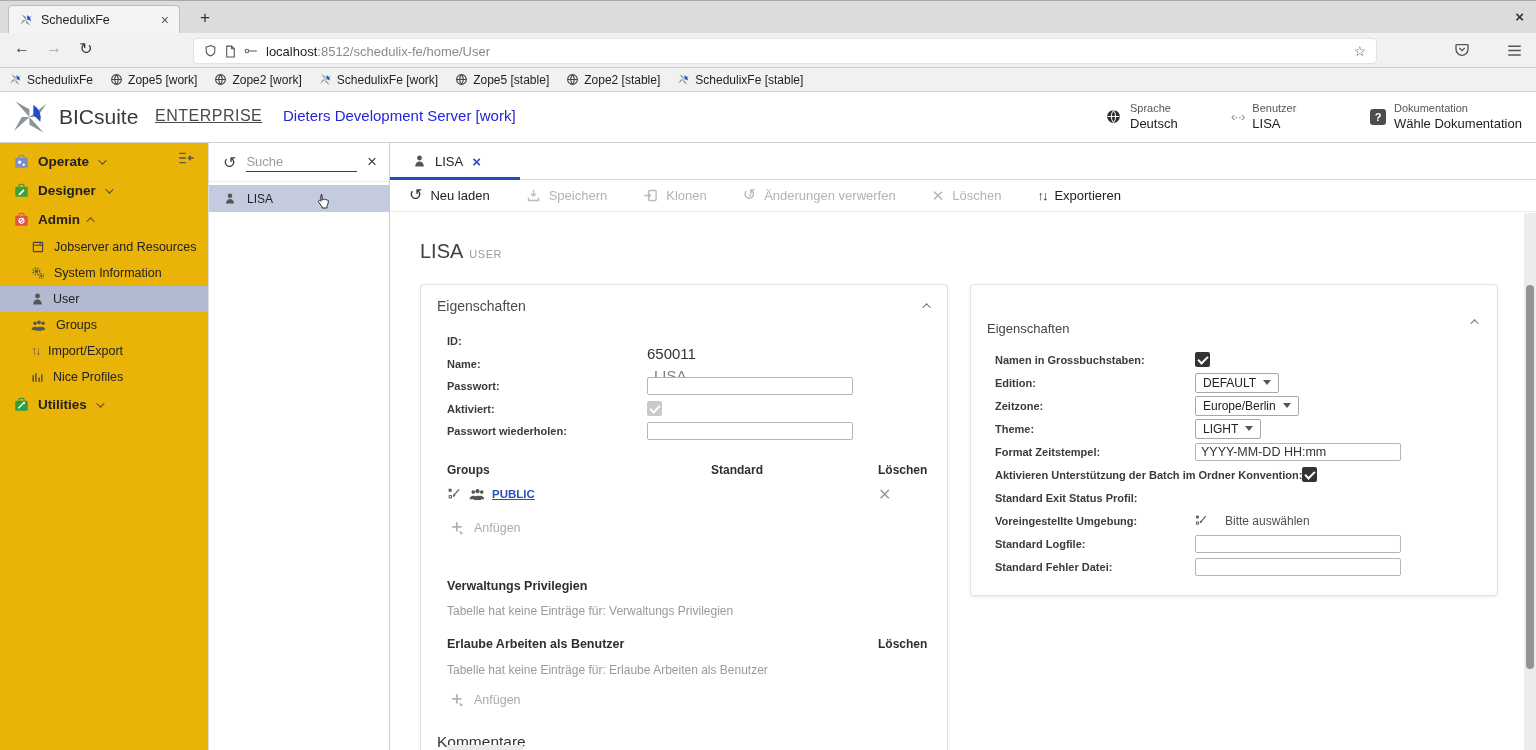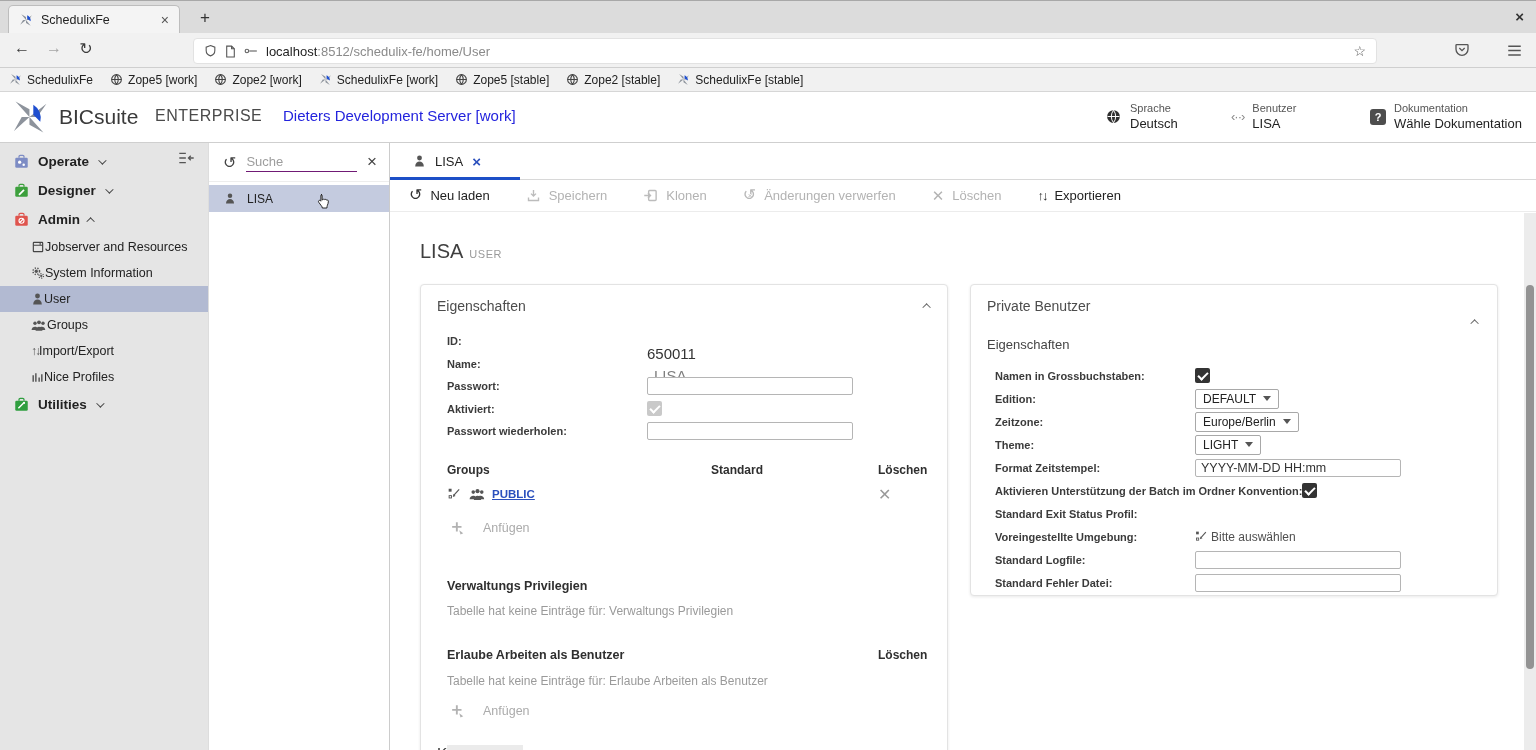--- a/index.html
+++ b/index.html
@@ -24,32 +24,32 @@
   .star { font-size:14px; color:#555; }
   .chromeicn { position:absolute; top:9px; }
 
   .bookmarksbar { position:absolute; top:68px; left:0; right:0; height:24px; background:#f1f1f1; border-bottom:1px solid #d6d6d6; display:flex; align-items:center; gap:17px; padding-left:9px; }
   .bmk { display:flex; align-items:center; gap:5px; font-size:12px; color:#222; }
 
   
   .appheader { position:absolute; top:92px; left:0; right:0; height:51px; background:#fff; border-bottom:1px solid #cfcfcf; }
   .brandwrap { position:absolute; left:12px; top:8px; display:flex; align-items:center; gap:9px; }
   .brand { font-size:21px; color:#3a3a3a; }
-  .edition { position:absolute; left:155px; top:15px; font-size:16px; color:#4a4a4a; letter-spacing:.5px; }
+  .edition { position:absolute; left:155px; top:15px; font-size:16px; color:#4a4a4a; letter-spacing:.5px;text-decoration:underline; }
   .servername { position:absolute; left:283px; top:15px; font-size:15px; color:#2323dd; }
   .hinfo { position:absolute; top:10px; display:flex; align-items:center; gap:8px; }
   .hinfo .txt .lbl { font-size:11px; color:#555; }
   .hinfo .txt .val { font-size:13px; color:#222; margin-top:2px; }
   .qicon { width:16px; height:16px; background:#4d4d4d; color:#fff; border-radius:3px; font-size:11px; font-weight:bold; text-align:center; line-height:16px; }
   .codeicon { font-size:13px; color:#8a8a8a; letter-spacing:-1px; }
 
   
-  .sidebar { position:absolute; top:143px; left:0; width:209px; bottom:0; background:#e5e5e5; border-right:1px solid #ddd; padding-top:4px; }
+  .sidebar { position:absolute; top:143px; left:0; width:209px; bottom:0; background:#eab308; border-right:1px solid #ddd; padding-top:4px; }
   .srow { height:29px; display:flex; align-items:center; gap:9px; padding-left:14px; font-size:13.5px; font-weight:bold; color:#222; }
-  .schild { height:26px; display:flex; align-items:center; padding-left:31px; font-size:12.5px; color:#222; }
+  .schild { height:26px; display:flex; align-items:center; gap:9px; padding-left:31px; font-size:12.5px; color:#222; }
   .schild.sel { background:#b2bad2; }
   .chev { width:6px; height:6px; border-right:1.8px solid #444; border-bottom:1.8px solid #444; display:inline-block; }
   .chev.down { transform:rotate(45deg) translateY(-2px); }
   .chev.up { transform:rotate(-135deg) translateY(-2px); }
   .collapse-btn { position:absolute; right:13px; top:8px; }
   .updown { font-size:12px; font-weight:bold; letter-spacing:-2px; color:#555; }
 
   
   .searchpanel { position:absolute; top:143px; left:209px; width:181px; bottom:0; background:#fff; border-right:1px solid #ccc; }
   .search-row { height:39px; display:flex; align-items:center; padding:0 12px 0 14px; border-bottom:1px solid #ededed; gap:10px; }
@@ -97,30 +97,30 @@
 
   .cb { width:15px; height:15px; background:#333; border-radius:2px; position:relative; flex:none; }
   .cb::after { content:""; position:absolute; left:4.5px; top:1.5px; width:4px; height:8px; border-right:2px solid #fff; border-bottom:2px solid #fff; transform:rotate(45deg); }
   .cb.dis { background:#c9c9c9; }
 
   .gcols { display:flex; align-items:center; padding-left:10px; }
   .gc1 { width:264px; } .gc2 { width:167px; } .gc3 { flex:1; }
   .ghead { font-size:12px; font-weight:bold; color:#2f2f2f; }
   .grouplink { color:#2b50bd; font-size:11.5px; font-weight:bold; text-decoration:underline; margin-left:6px; }
   .gx { color:#9a9a9a; font-size:16px; }
-  .addbtn { display:flex; align-items:center; gap:18px; color:#ababab; font-size:12.5px; padding-left:14px; }
+  .addbtn { display:flex; align-items:center; gap:9px; color:#ababab; font-size:12.5px; padding-left:14px; }
   .sectitle { font-size:12.5px; font-weight:bold; color:#2f2f2f; padding-left:10px; }
   .secempty { font-size:12px; color:#9a9a9a; padding-left:10px; }
   .comments { font-size:15.5px; color:#333; }
   .stub { position:absolute; left:26px; top:460px; width:76px; height:10px; background:#ebebeb; }
 
   .frow2 { display:flex; align-items:center; height:23px; padding-left:8px; }
   .dd { display:inline-flex; align-items:center; gap:7px; border:1px solid #a8a8a8; height:20px; padding:0 7px; font-size:12px; color:#222; border-radius:2px; }
   .caret { width:0; height:0; border-left:4px solid transparent; border-right:4px solid transparent; border-top:5px solid #555; }
-  .pick { display:flex; gap:3px; font-size:12px; color:#4f4f4f;margin-top:47px; }
+  .pick { display:flex; gap:17px; font-size:12px; color:#4f4f4f;margin-top:47px; }
 
   .cursor { position:absolute; left:317px; top:193px; z-index:50; }
 </style>
 </head>
 <body>
 
 <div class="tabstrip">
   <div class="btab">
     <span>
         <svg width="14" height="14" viewBox="0 0 24 24">
@@ -481,39 +481,38 @@
         <svg width="14" height="14" viewBox="0 0 24 24">
             <path d="M10 2v16M2 10h16" stroke="#b2b2b2" stroke-width="3.2"></path>
             <path d="M21 21l-7-5 2.4 7z" fill="#b2b2b2"></path>
           </svg>
         <span>Anfügen</span>
       </div>
 
       <div class="sectitle" style="margin-top:44px">Verwaltungs Privilegien</div>
       <div class="secempty" style="margin-top:11px">Tabelle hat keine Einträge für: Verwaltungs Privilegien</div>
 
-      <div class="gcols" style="margin-top:27px;height:20px">
+      <div class="gcols" style="margin-top:16px;height:20px">
         <span class="sectitle" style="padding-left:0;width:431px">Erlaube Arbeiten als Benutzer</span>
         <span class="ghead">Löschen</span>
       </div>
       <div class="secempty" style="margin-top:9px">Tabelle hat keine Einträge für: Erlaube Arbeiten als Benutzer</div>
       <div class="addbtn" style="margin-top:16px">
         <svg width="14" height="14" viewBox="0 0 24 24">
             <path d="M10 2v16M2 10h16" stroke="#b2b2b2" stroke-width="3.2"></path>
             <path d="M21 21l-7-5 2.4 7z" fill="#b2b2b2"></path>
           </svg>
         <span>Anfügen</span>
       </div>
 
       <div class="comments" style="margin-top:26px">Kommentare</div>
       <div class="stub"></div>
     </div>
 
     <div class="card right">
-      <div class="cardhdr">Private Benutzer</div>
       <span class="chev up cardchev" style="border-color:#666;top:34px"></span>
       <div style="font-size:13px;color:#454545;margin-top:23px;margin-bottom:12px">Eigenschaften</div>
 
       <div class="frow2">
         <span class="flabel">Namen in Grossbuchstaben:</span>
         <span class="cb"></span>
       </div>
       <div class="frow2">
         <span class="flabel">Edition:</span>
         <span class="dd">

